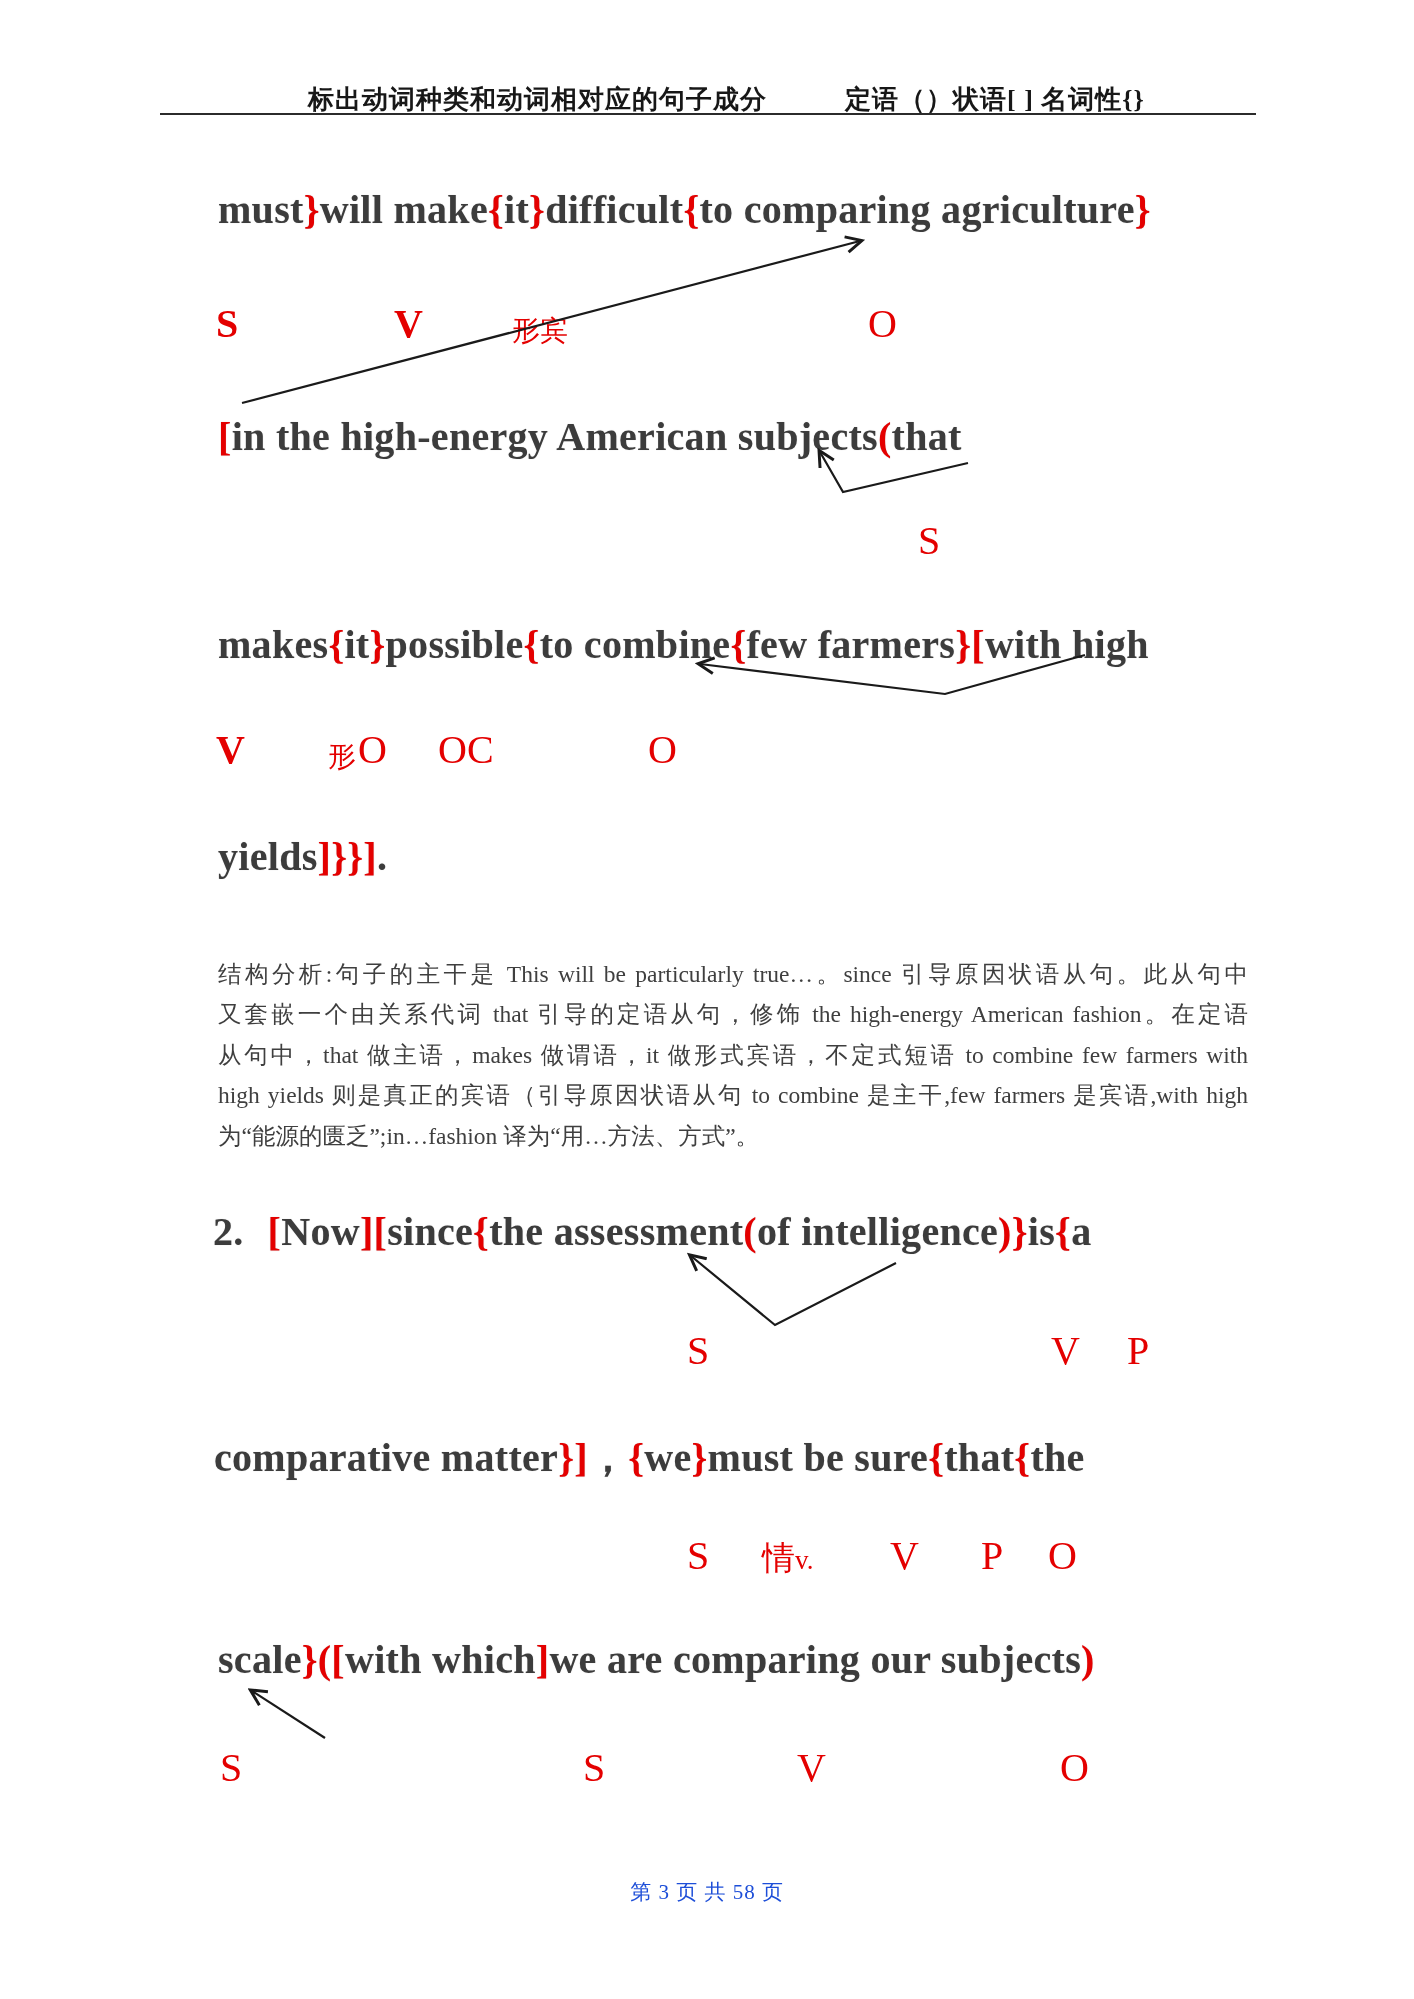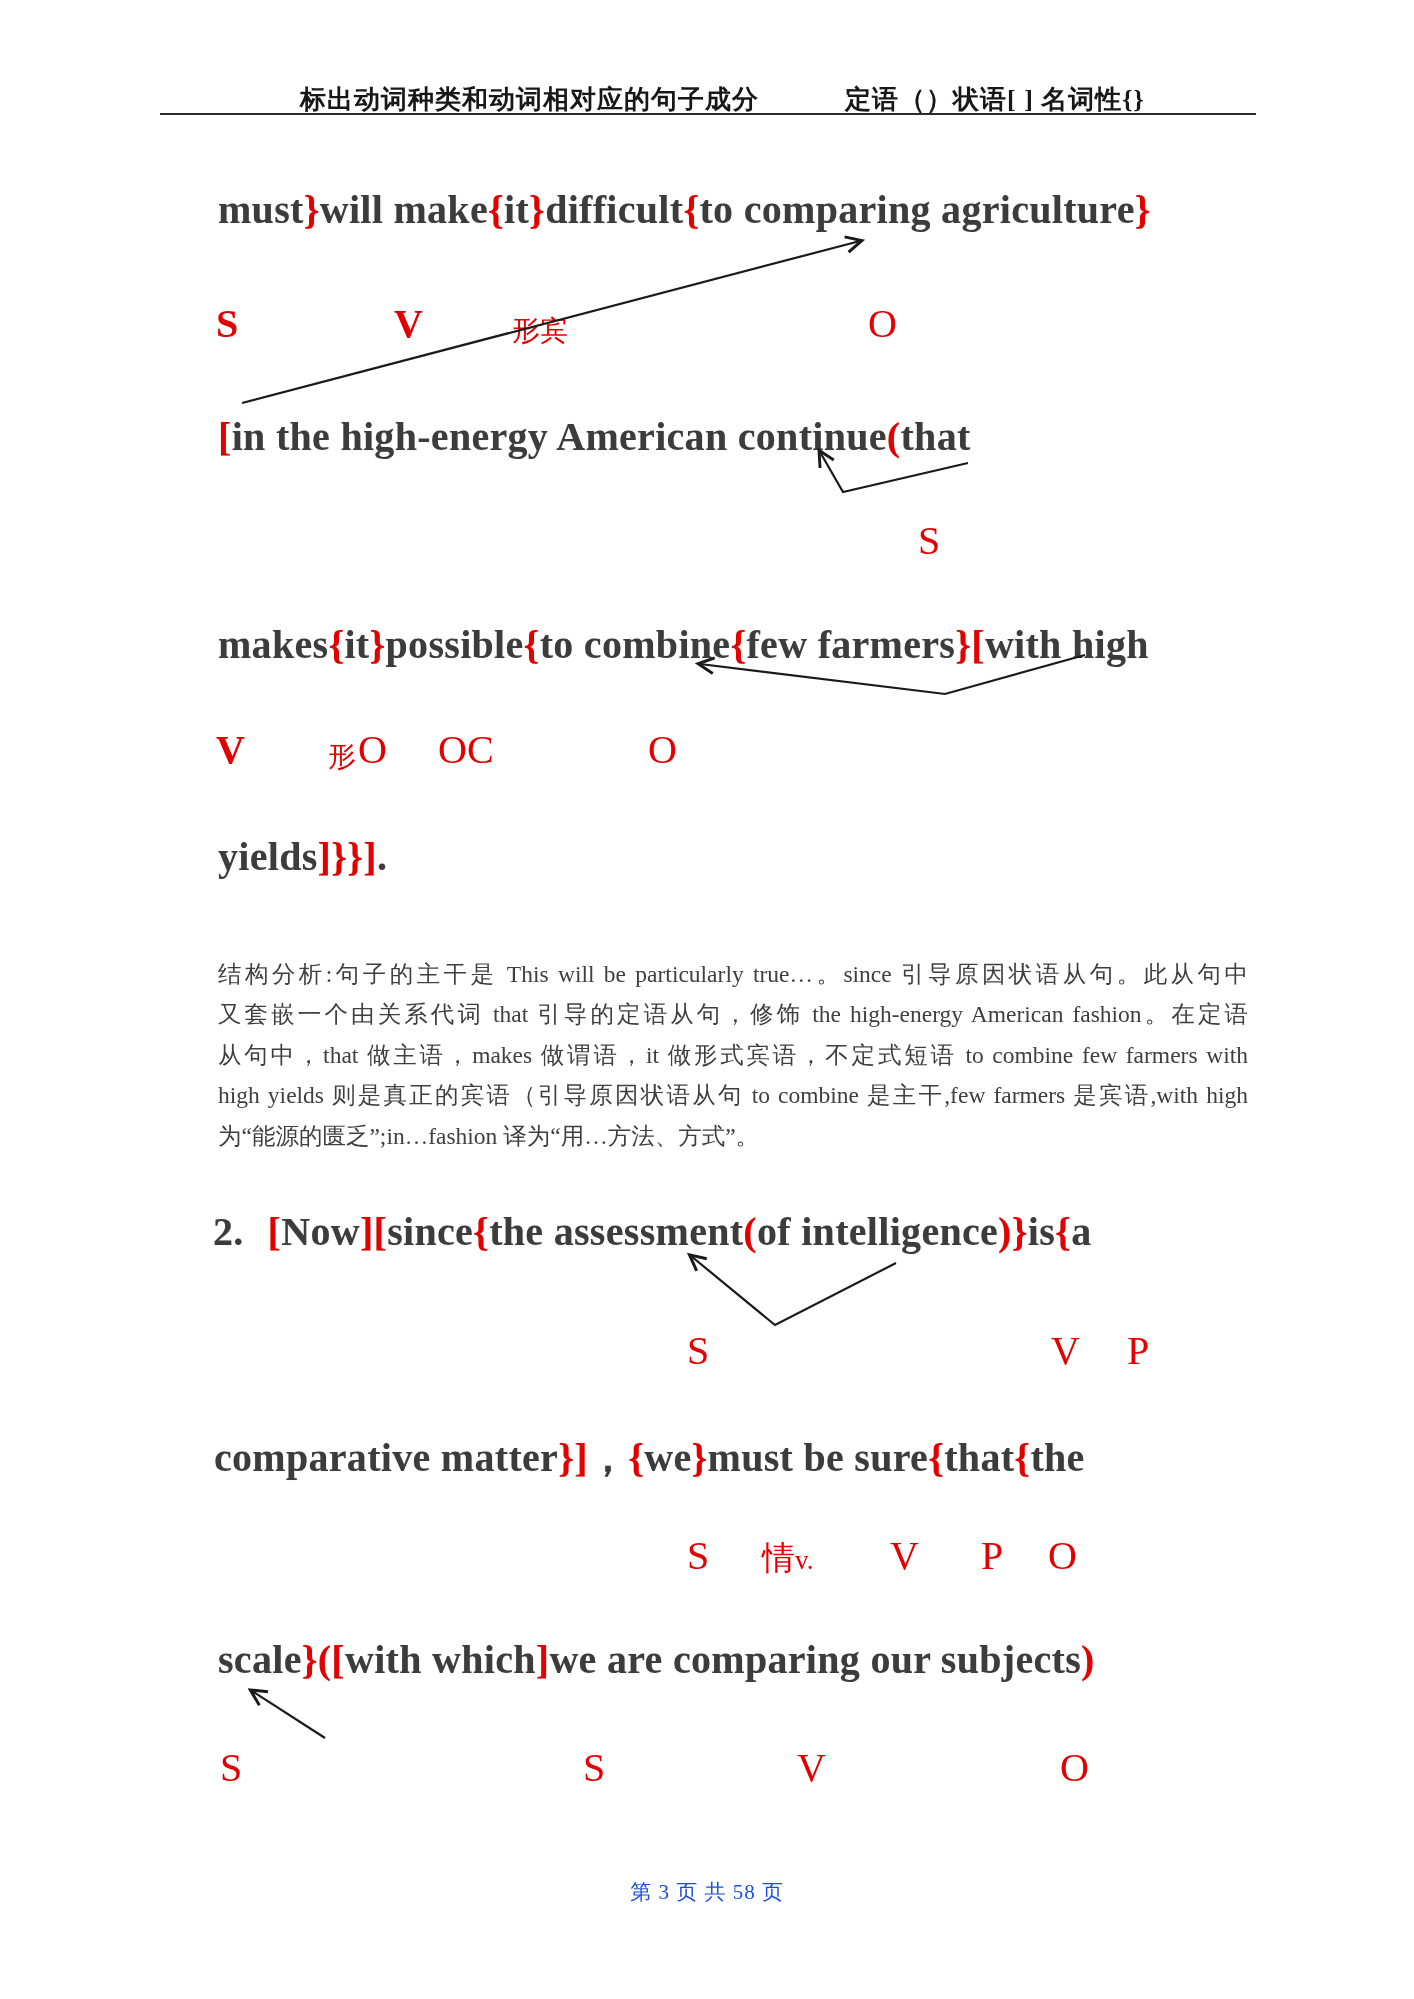--- a/index.html
+++ b/index.html
@@ -9,21 +9,21 @@
     background:#ffffff;
     font-family:"Liberation Serif", serif;
     overflow:hidden;
   }
   
   .hdr{
     position:absolute;top:82px;
     font-size:26px;font-weight:bold;color:#171717;
     white-space:nowrap;letter-spacing:1px;
   }
-  .hdr-left{left:300px;}
+  .hdr-left{left:308px;}
   .hdr-right{left:845px;}
   .hdr-rule{
     position:absolute;left:160px;top:113px;width:1096px;height:0;
     border-top:2px solid #2b2b2b;
   }
   
   .big{
     position:absolute;left:218px;
     font-size:40px;font-weight:bold;color:#3c3c3c;
     white-space:nowrap;letter-spacing:0.3px;
@@ -69,21 +69,21 @@
 
   <div class="big" style="top:186px;"><span class="seg-k">must</span><span class="seg-r">}</span><span class="seg-k">will make</span><span class="seg-r">{</span><span class="seg-k">it</span><span class="seg-r">}</span><span class="seg-k">difficult</span><span class="seg-r">{</span><span class="seg-k">to comparing agriculture</span><span class="seg-r">}</span></div>
 
   <div class="lblrow">
     <span class="lbl b" style="left:216px;top:300px;">S</span>
     <span class="lbl b" style="left:394px;top:300px;">V</span>
     <span class="lbl small-cjk" style="left:512px;top:312px;font-size:28px;">形宾</span>
     <span class="lbl" style="left:868px;top:300px;">O</span>
   </div>
 
-  <div class="big" style="top:413px;"><span class="seg-r">[</span><span class="seg-k">in the high-energy American continue</span><span class="seg-r">(</span><span class="seg-k">that</span></div>
+  <div class="big" style="top:413px;"><span class="seg-r">[</span><span class="seg-k">in the high-energy American subjects</span><span class="seg-r">(</span><span class="seg-k">that</span></div>
 
   <div class="lblrow">
     <span class="lbl" style="left:918px;top:517px;">S</span>
   </div>
 
   <div class="big" style="top:621px;"><span class="seg-k">makes</span><span class="seg-r">{</span><span class="seg-k">it</span><span class="seg-r">}</span><span class="seg-k">possible</span><span class="seg-r">{</span><span class="seg-k">to combine</span><span class="seg-r">{</span><span class="seg-k">few farmers</span><span class="seg-r">}</span><span class="seg-r">[</span><span class="seg-k">with high</span></div>
 
   <div class="lblrow">
     <span class="lbl b" style="left:216px;top:726px;">V</span>
     <span class="lbl small-cjk" style="left:328px;top:738px;font-size:28px;">形</span>

